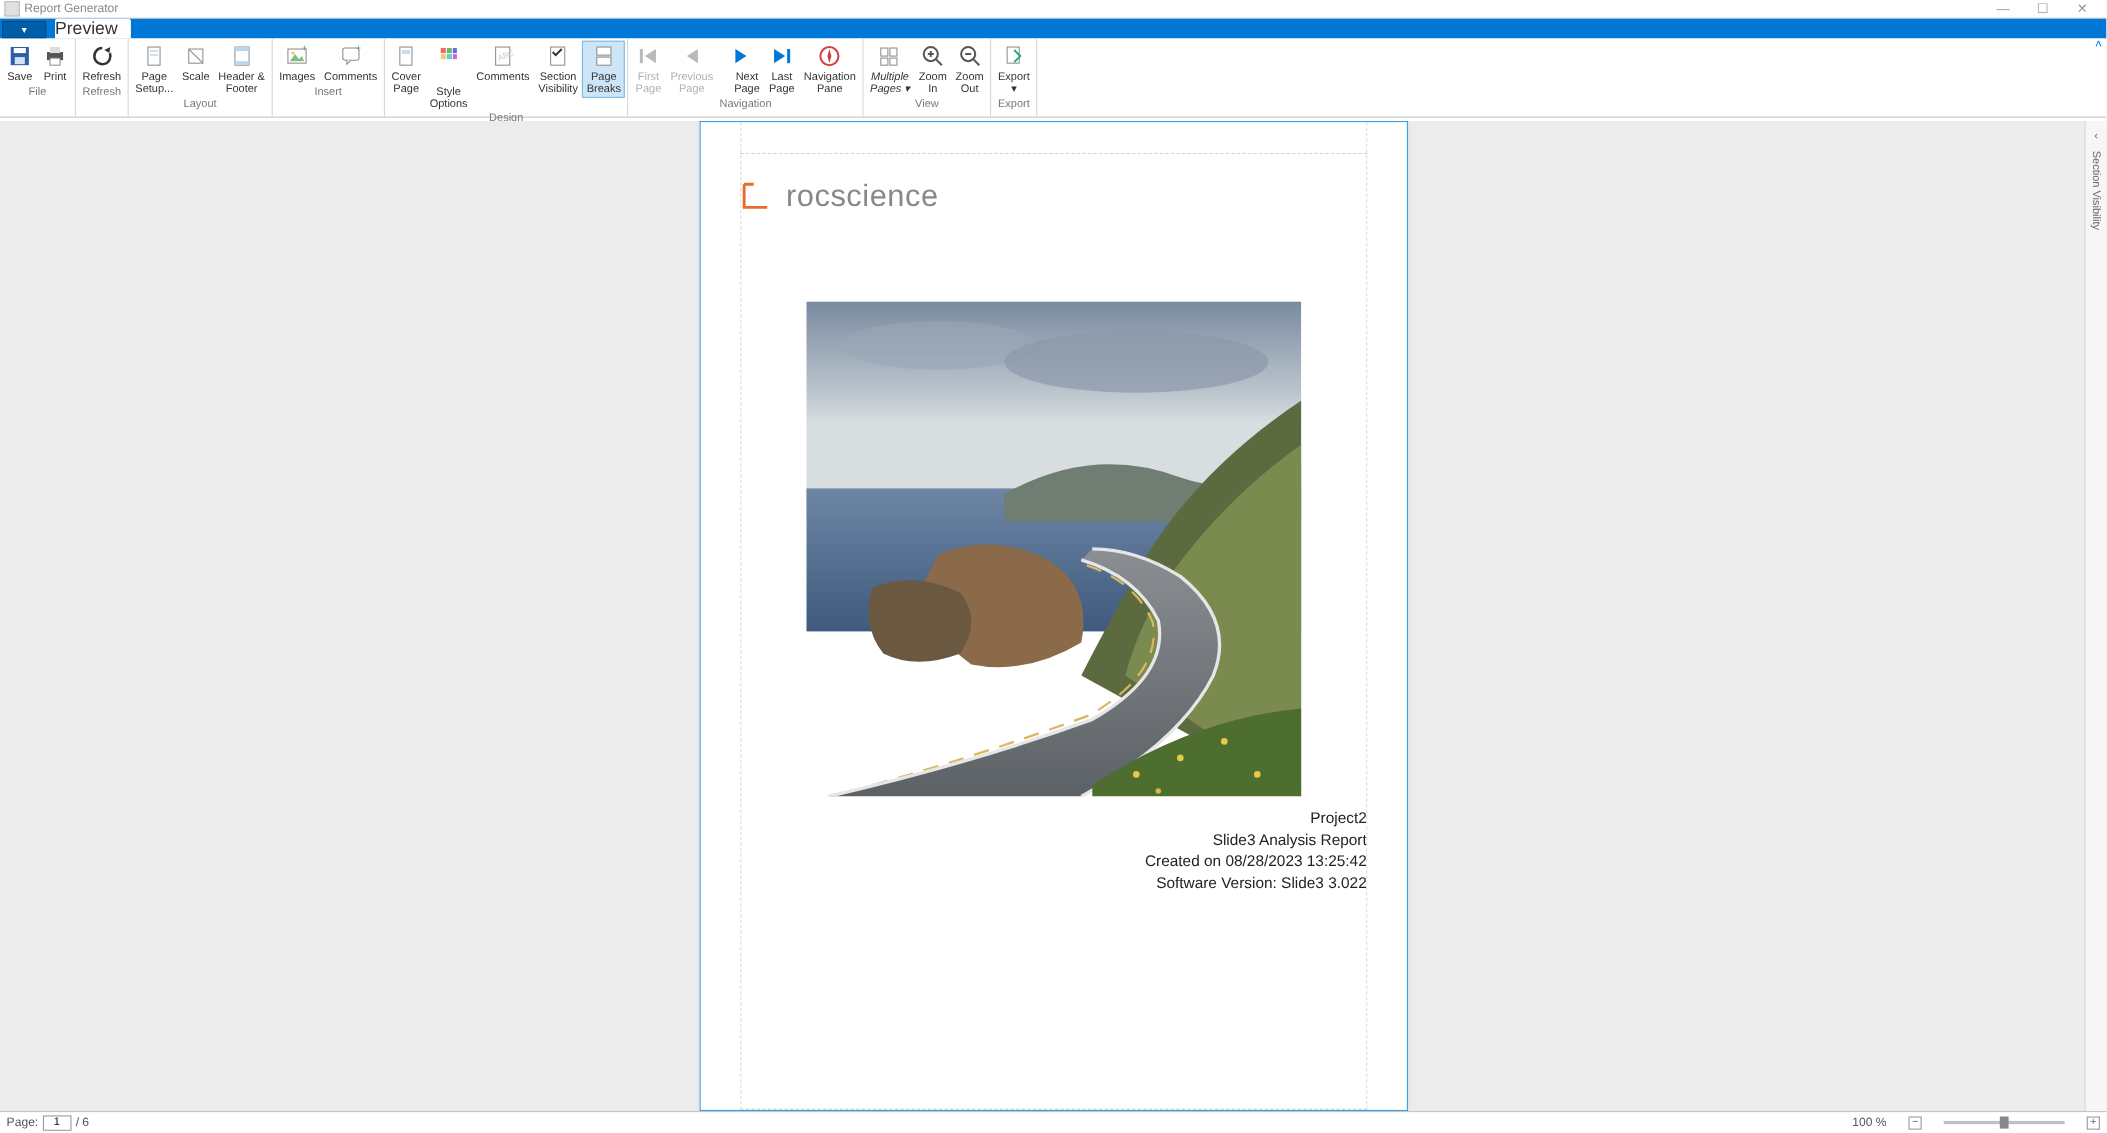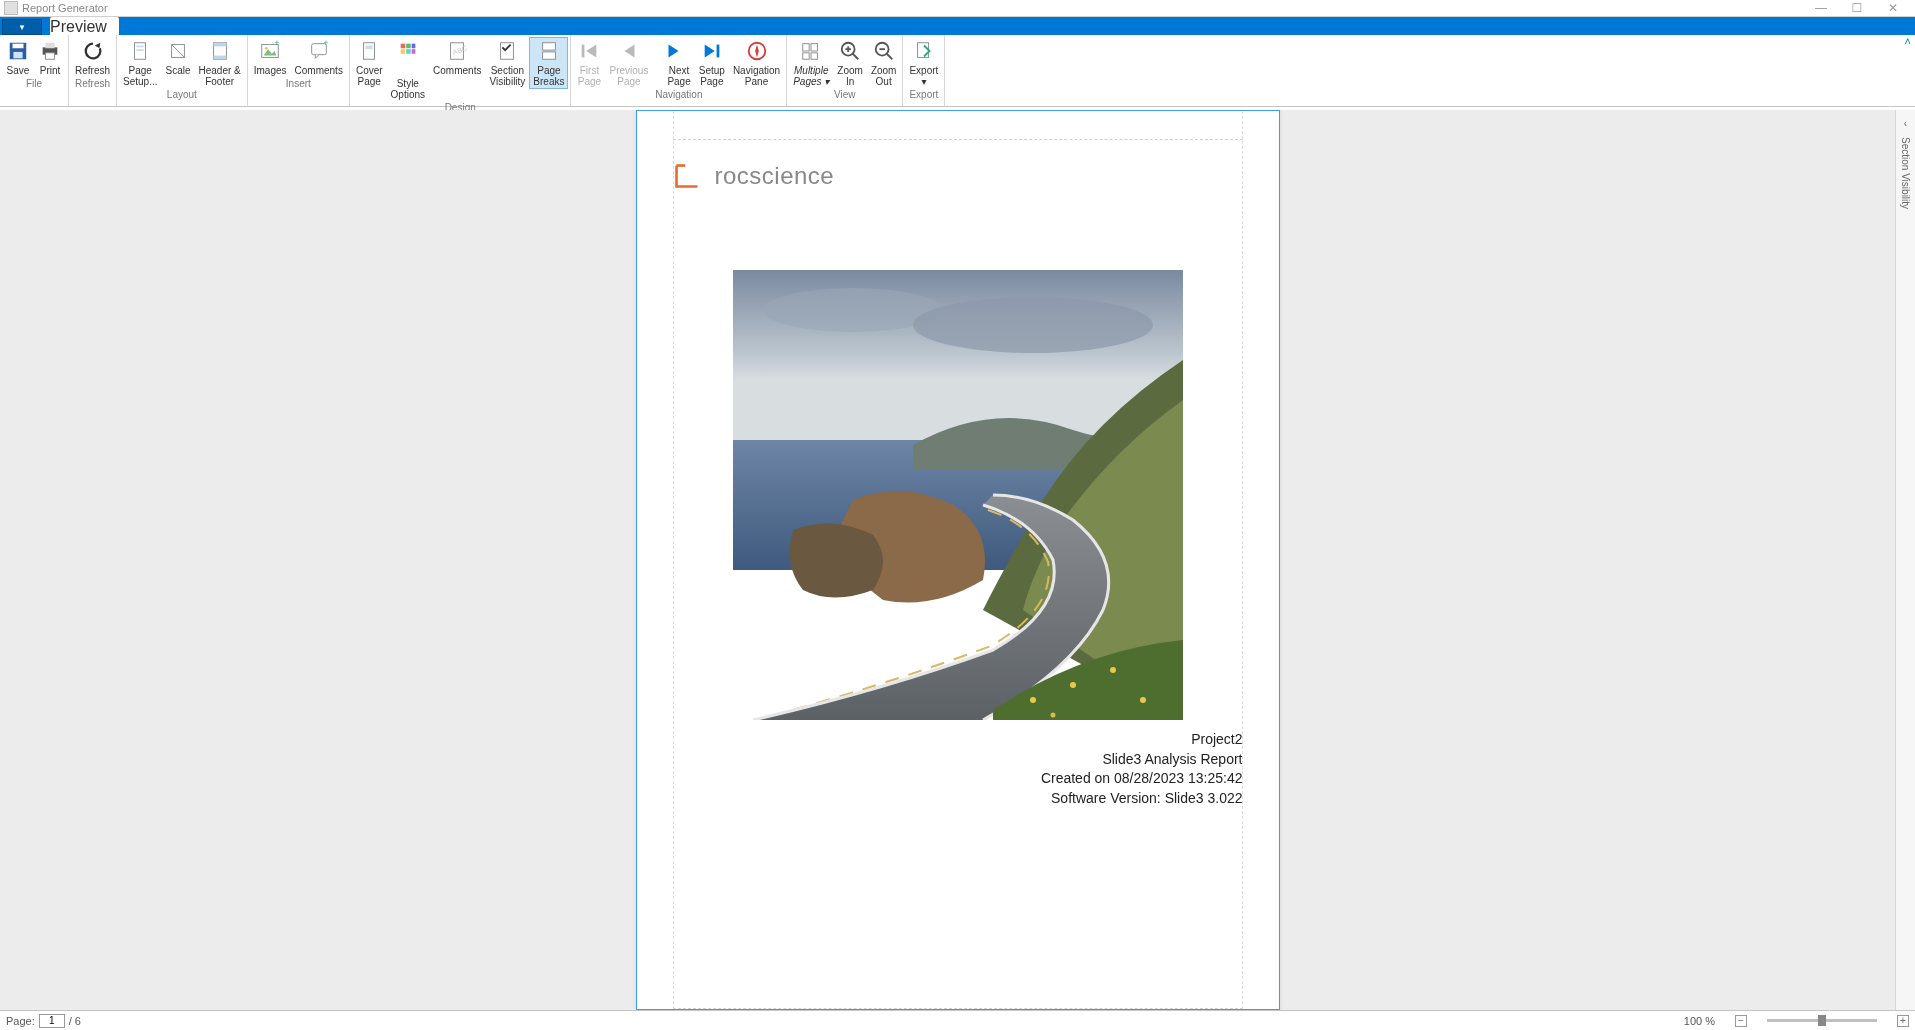--- a/index.html
+++ b/index.html
@@ -33,21 +33,21 @@
 .mainarea { position: absolute; top: 110px; left: 0; right: 0; bottom: 20px; background: #ececec; overflow: hidden; }
 .page { position: absolute; left: 50%; top: 0; transform: translateX(-50%); width: 644px; height: 100%; background: #fff; border: 1px solid #3aa0e8; box-shadow: 0 0 4px rgba(0,0,0,0.1); }
 .page-inner { margin: 28px 36px; border: 1px dashed #d0d0d0; border-left: none; border-right: none; padding-top: 10px; height: calc(100% - 28px); }
 .margin-guides { position:absolute; top:0; left:36px; right:36px; height:100%; }
 .margin-guides::before, .margin-guides::after { content:""; position:absolute; top:0; bottom:0; border-left:1px dashed #dcdcdc; }
 .margin-guides::before { left:0; }
 .margin-guides::after { right:0; }
 
 .logo-row { display: flex; align-items: center; gap: 14px; margin-top: 12px; }
 .logo-mark { width: 28px; height: 28px; }
-.logo-text { font-size: 24px; color: #888; font-weight: 300; letter-spacing: 0.5px; }
+.logo-text { font-size: 28px; color: #888; font-weight: 300; letter-spacing: 0.5px; }
 
 .photo { width: 450px; height: 450px; margin: 80px auto 10px auto; display: block; }
 .report-lines { text-align: right; font-size: 14px; color: #222; line-height: 1.4; margin-top: 8px; }
 
 
 .sidepanel { position: absolute; right: 0; top: 0; bottom: 0; width: 20px; background: #f6f6f6; border-left: 1px solid #d6d6d6; display: flex; flex-direction: column; align-items: center; padding-top: 8px; }
 .sidepanel .chev { font-size: 10px; color: #666; margin-bottom: 8px; }
 .sidepanel .vtext { writing-mode: vertical-rl; font-size: 10px; color: #666; }
 
 
@@ -273,21 +273,21 @@
         <span style="white-space:pre;margin-left:11px;">Next
 Page</span>
       </div>
       <div class="rbtn">
         <div class="ricon">
             <svg viewBox="0 0 24 24">
               <polygon points="4,5 15,12 4,19" fill="#0078d7"></polygon>
               <rect x="17" y="5" width="3" height="14" fill="#0078d7"></rect>
             </svg>
           </div>
-        <span style="white-space:pre;">Setup
+        <span style="white-space:pre;">Last
 Page</span>
       </div>
       <div class="rbtn">
         <div class="ricon">
             <svg viewBox="0 0 24 24">
               <circle cx="12" cy="12" r="9" fill="none" stroke="#d04040" stroke-width="2"></circle>
               <polygon points="12,5 14,12 12,19 10,12" fill="#d04040"></polygon>
             </svg>
           </div>
         <span style="white-space:pre;">Navigation

